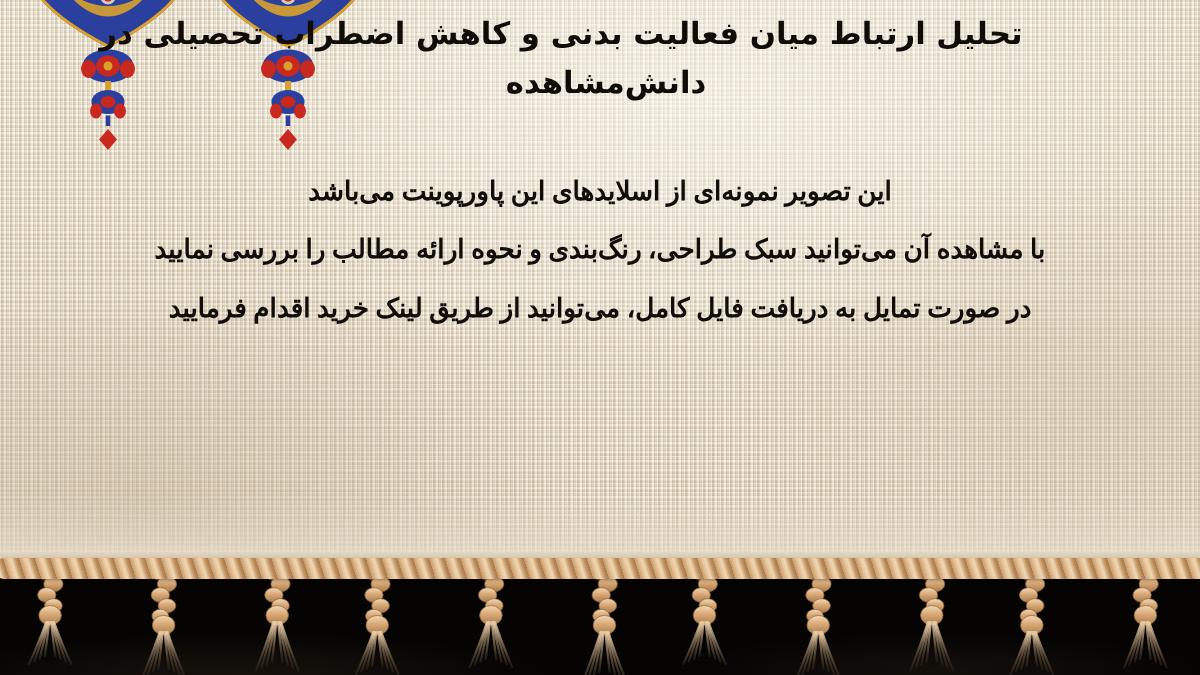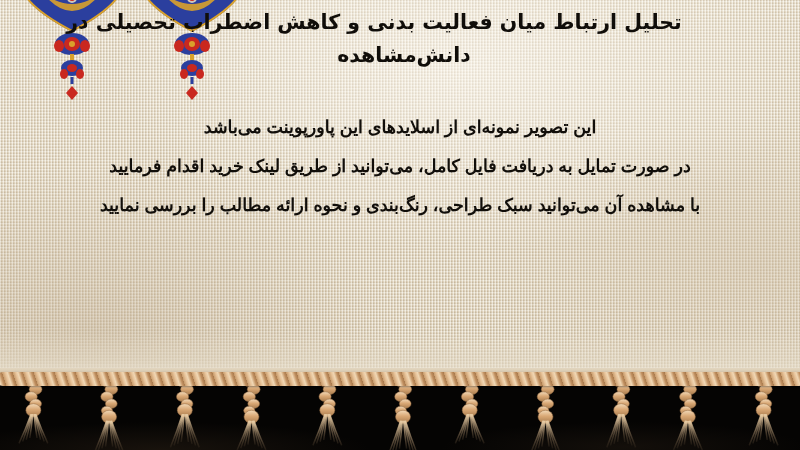--- a/index.html
+++ b/index.html
@@ -120,21 +120,21 @@
   
   .body-block {
     position: absolute;
     left: 0;
     top: 108px;
     width: 800px;
     direction: rtl;
     text-align: center;
   }
   .body-line {
-    font-family: Liberation Sans, sans-serif;
+    font-family: Liberation Serif, serif;
     font-size: 17.5px;
     font-weight: 700;
     color: #110e0a;
     line-height: 39px;
     white-space: nowrap;
   }
 </style>
 </head>
 <body>
 
@@ -278,22 +278,22 @@
     </svg>
   </div>
 
   <div class="title-block">
     <div class="title-line l1">تحلیل ارتباط میان فعالیت بدنی و کاهش اضطراب تحصیلی در</div>
     <div class="title-line l2">دانش‌مشاهده</div>
   </div>
 
   <div class="body-block">
     <div class="body-line">این تصویر نمونه‌ای از اسلایدهای این پاورپوینت می‌باشد</div>
+    <div class="body-line">با مشاهده آن می‌توانید سبک طراحی، رنگ‌بندی و نحوه ارائه مطالب را بررسی نمایید</div>
     <div class="body-line">در صورت تمایل به دریافت فایل کامل، می‌توانید از طریق لینک خرید اقدام فرمایید</div>
-    <div class="body-line">با مشاهده آن می‌توانید سبک طراحی، رنگ‌بندی و نحوه ارائه مطالب را بررسی نمایید</div>
   </div>
 
   <div class="fringe-band">
     <svg width="800" height="74" viewBox="0 0 800 74" xmlns="http://www.w3.org/2000/svg">
       <defs>
         <linearGradient id="cordG" x1="0" y1="0" x2="0" y2="1">
           <stop offset="0%" stop-color="#f2d9b8"></stop>
           <stop offset="45%" stop-color="#d9a875"></stop>
           <stop offset="100%" stop-color="#a97c4e"></stop>
         </linearGradient>

